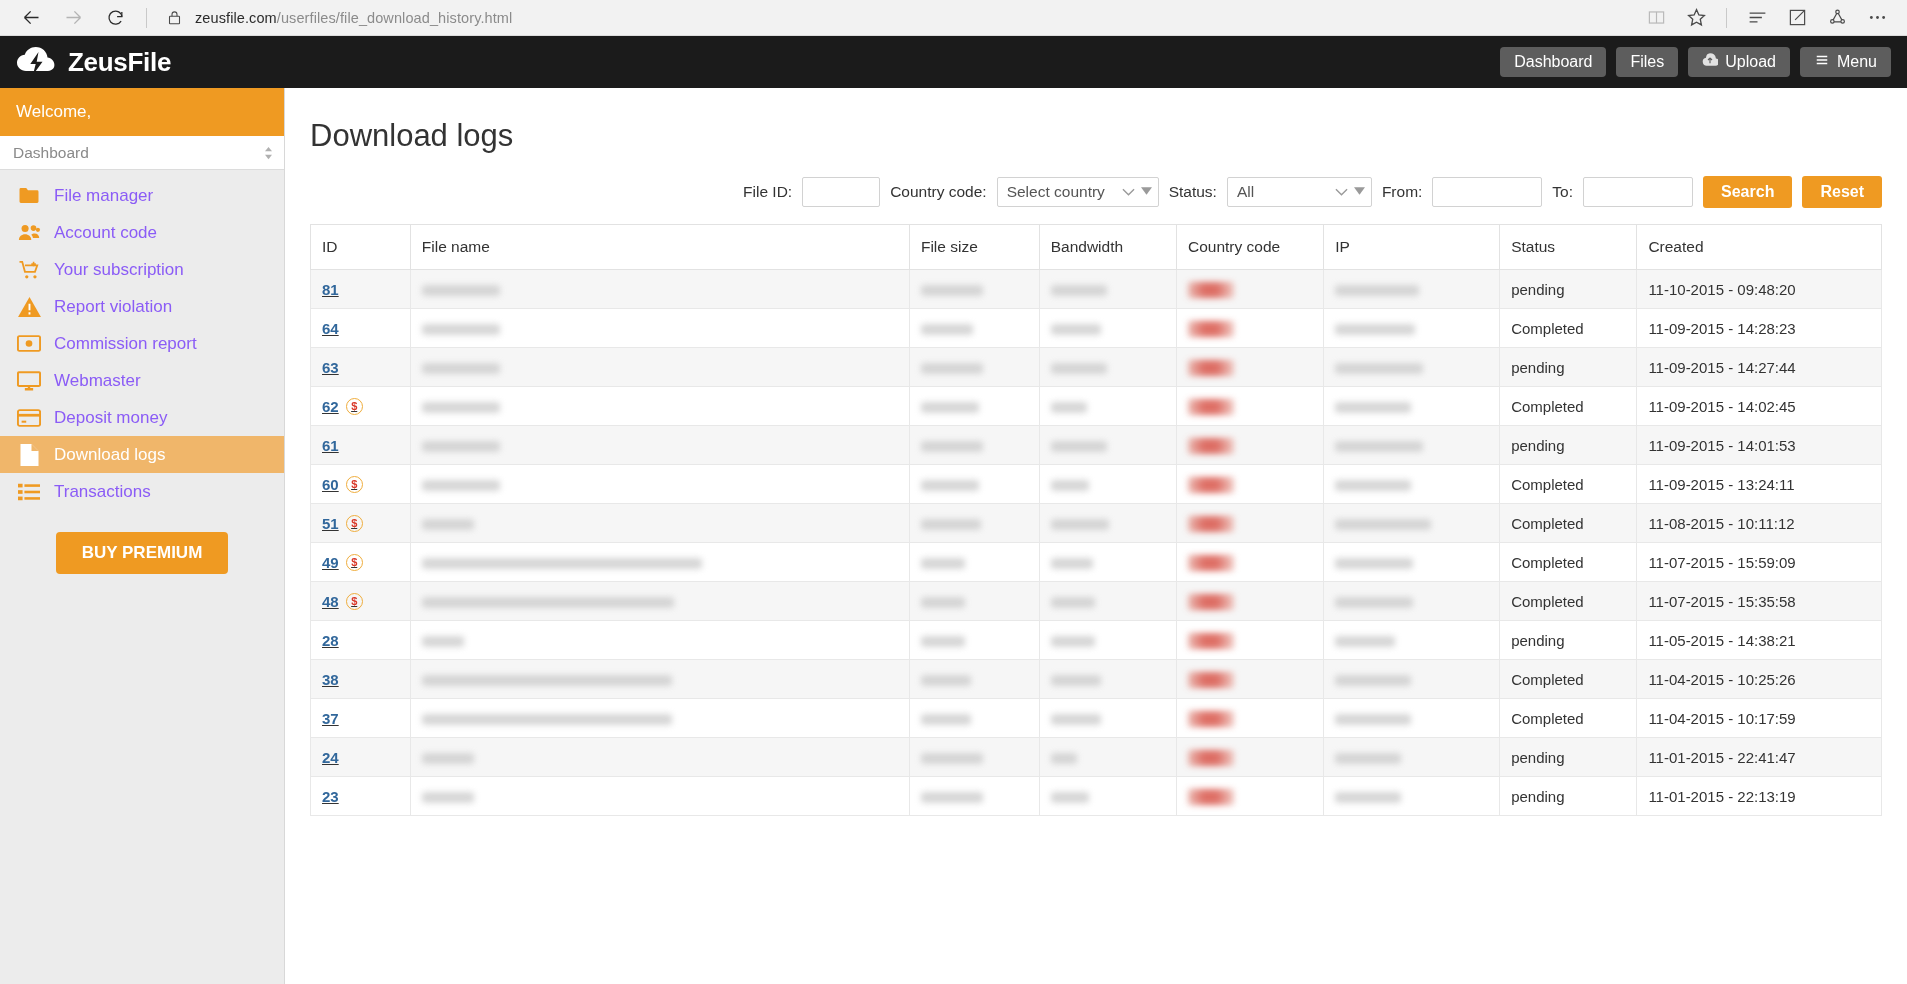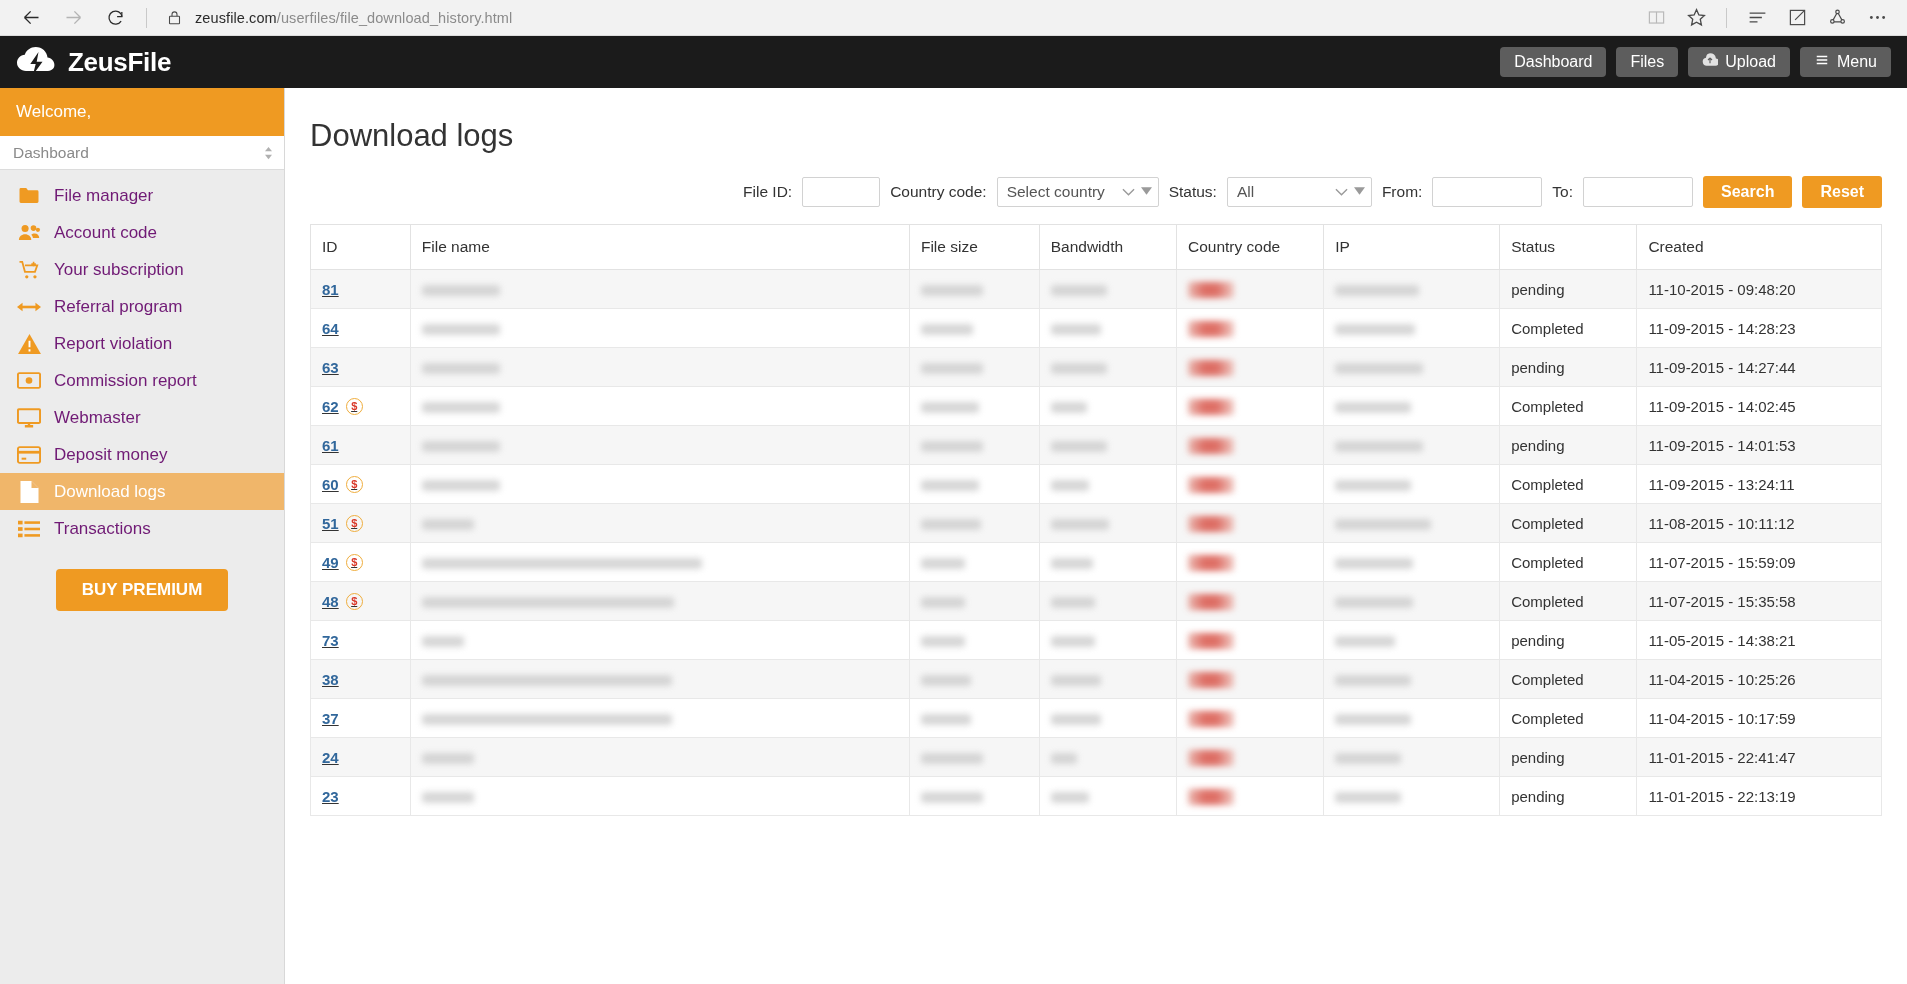--- a/index.html
+++ b/index.html
@@ -120,21 +120,21 @@
     display: flex; flex-direction: column; gap: 3px; color: #b0b0b0;
     line-height: 0;
   }
   .menu-list { padding-top: 7px; }
   .menu-item {
     display: flex;
     align-items: center;
     gap: 13px;
     height: 37px;
     padding-left: 17px;
-    color: #701a75;
+    color: #8b5cf6;
     font-size: 17px;
     cursor: pointer;
   }
   .menu-item.active { background: #f0b66a; color: #fff; }
   .mi-icon {
     width: 24px; height: 22px;
     display: flex; align-items: center; justify-content: center;
     flex: 0 0 24px;
   }
   .buy-premium {
@@ -448,30 +448,20 @@
           <svg width="23" height="20" viewBox="0 0 24 22" fill="none" stroke="#ef9a22" stroke-width="2">
               <path d="M1 2h3l3 11h11l2.5-7H7"></path>
               <circle cx="9" cy="18.5" r="1.8" fill="#ef9a22" stroke="none"></circle>
               <circle cx="18" cy="18.5" r="1.8" fill="#ef9a22" stroke="none"></circle>
               <path d="M14 4.5h5M16.5 2v5" stroke-width="1.8"></path>
             </svg>
         </span>
         <span>Your subscription</span>
       </div>
 
-      <div class="menu-item">
-        <span class="mi-icon">
-          <svg width="24" height="14" viewBox="0 0 26 14" fill="#ef9a22">
-              <path d="M0 7l6-4.5v9z"></path>
-              <path d="M26 7l-6-4.5v9z"></path>
-              <rect x="5" y="5.6" width="16" height="2.8"></rect>
-            </svg>
-        </span>
-        <span>Referral program</span>
-      </div>
 
 
       <div class="menu-item">
         <span class="mi-icon">
           <svg width="23" height="20" viewBox="0 0 24 21" fill="#ef9a22">
               <path d="M12 0l12 21H0z"></path>
               <path d="M11 7h2v7h-2zm0 9h2v2.4h-2z" fill="#fff"></path>
             </svg>
         </span>
         <span>Report violation</span>
@@ -738,21 +728,21 @@
               <td><span class="blur " style="width:44px"></span></td>
               <td><span class="blur " style="width:44px"></span></td>
               <td><span class="blur flag" style="width:46px"></span></td>
               <td><span class="blur " style="width:78px"></span></td>
               <td class="status-completed">Completed</td>
               <td>11-07-2015 - 15:35:58</td>
             </tr>
             <tr class="even">
               <td>
                 <span class="id-cell">
-                  <span class="id-link">73</span>
+                  <span class="id-link">28</span>
                 </span>
               </td>
               <td><span class="blur " style="width:42px"></span></td>
               <td><span class="blur " style="width:44px"></span></td>
               <td><span class="blur " style="width:44px"></span></td>
               <td><span class="blur flag" style="width:46px"></span></td>
               <td><span class="blur " style="width:60px"></span></td>
               <td class="status-pending">pending</td>
               <td>11-05-2015 - 14:38:21</td>
             </tr>

